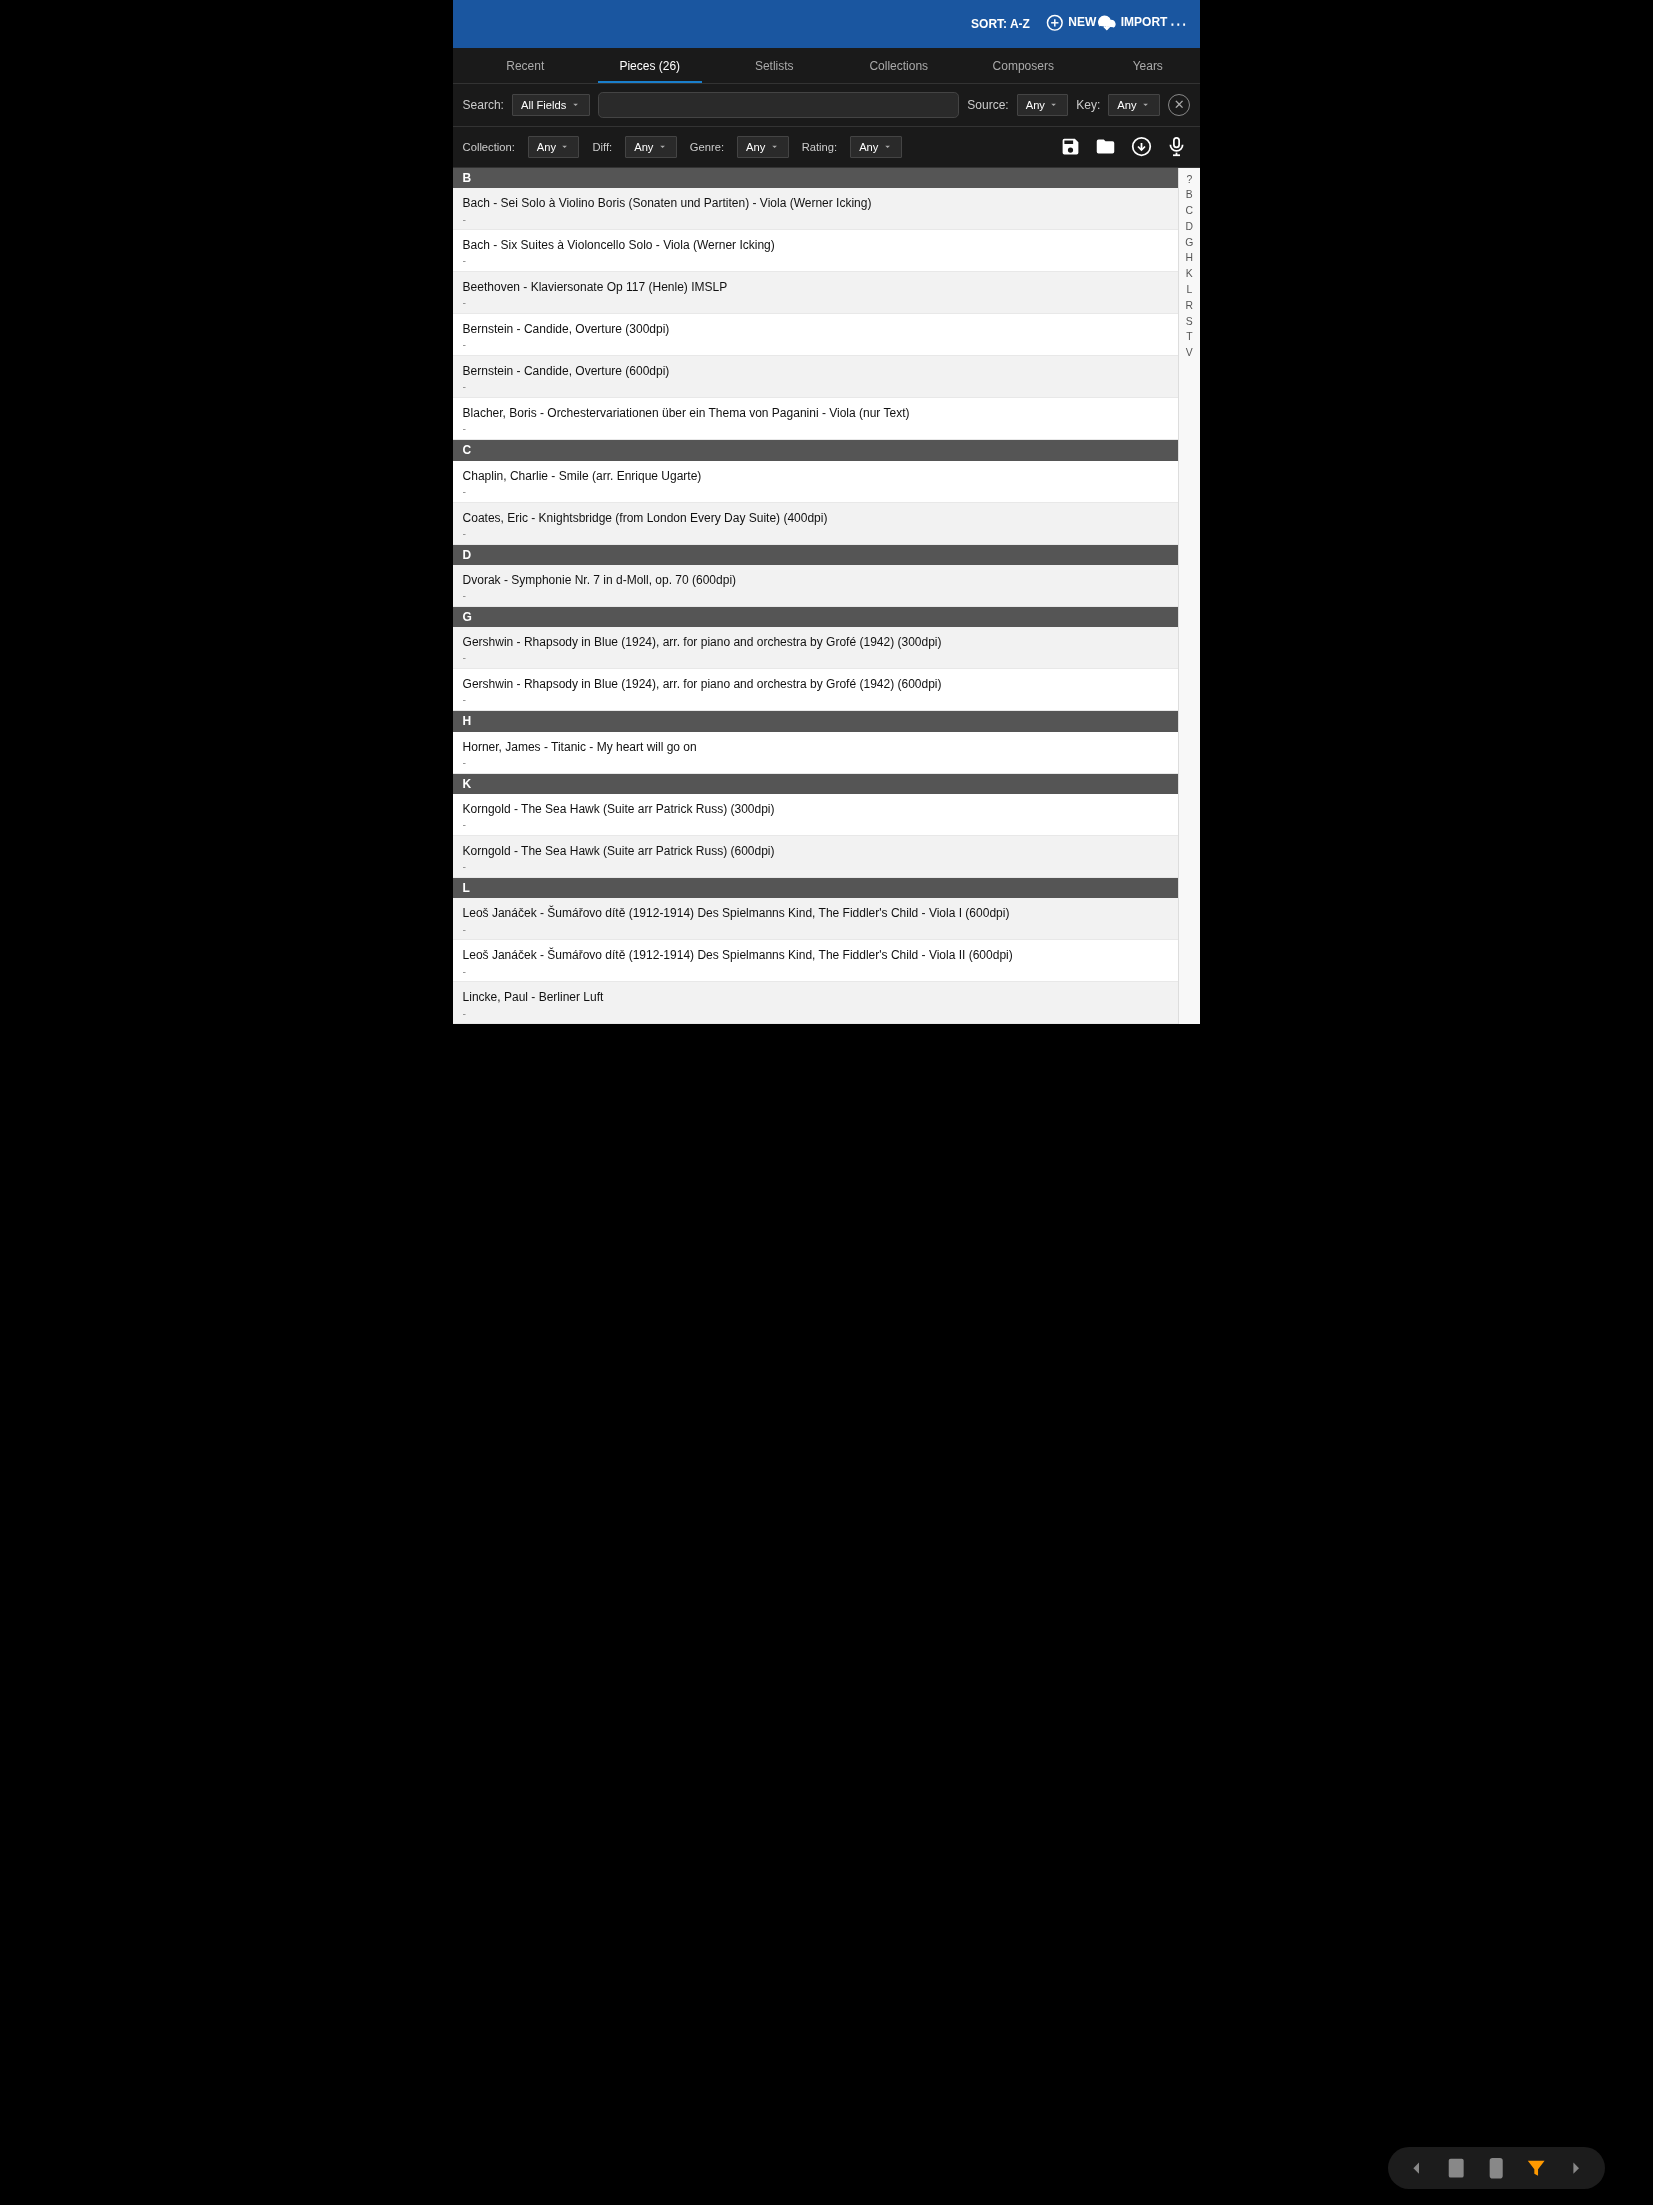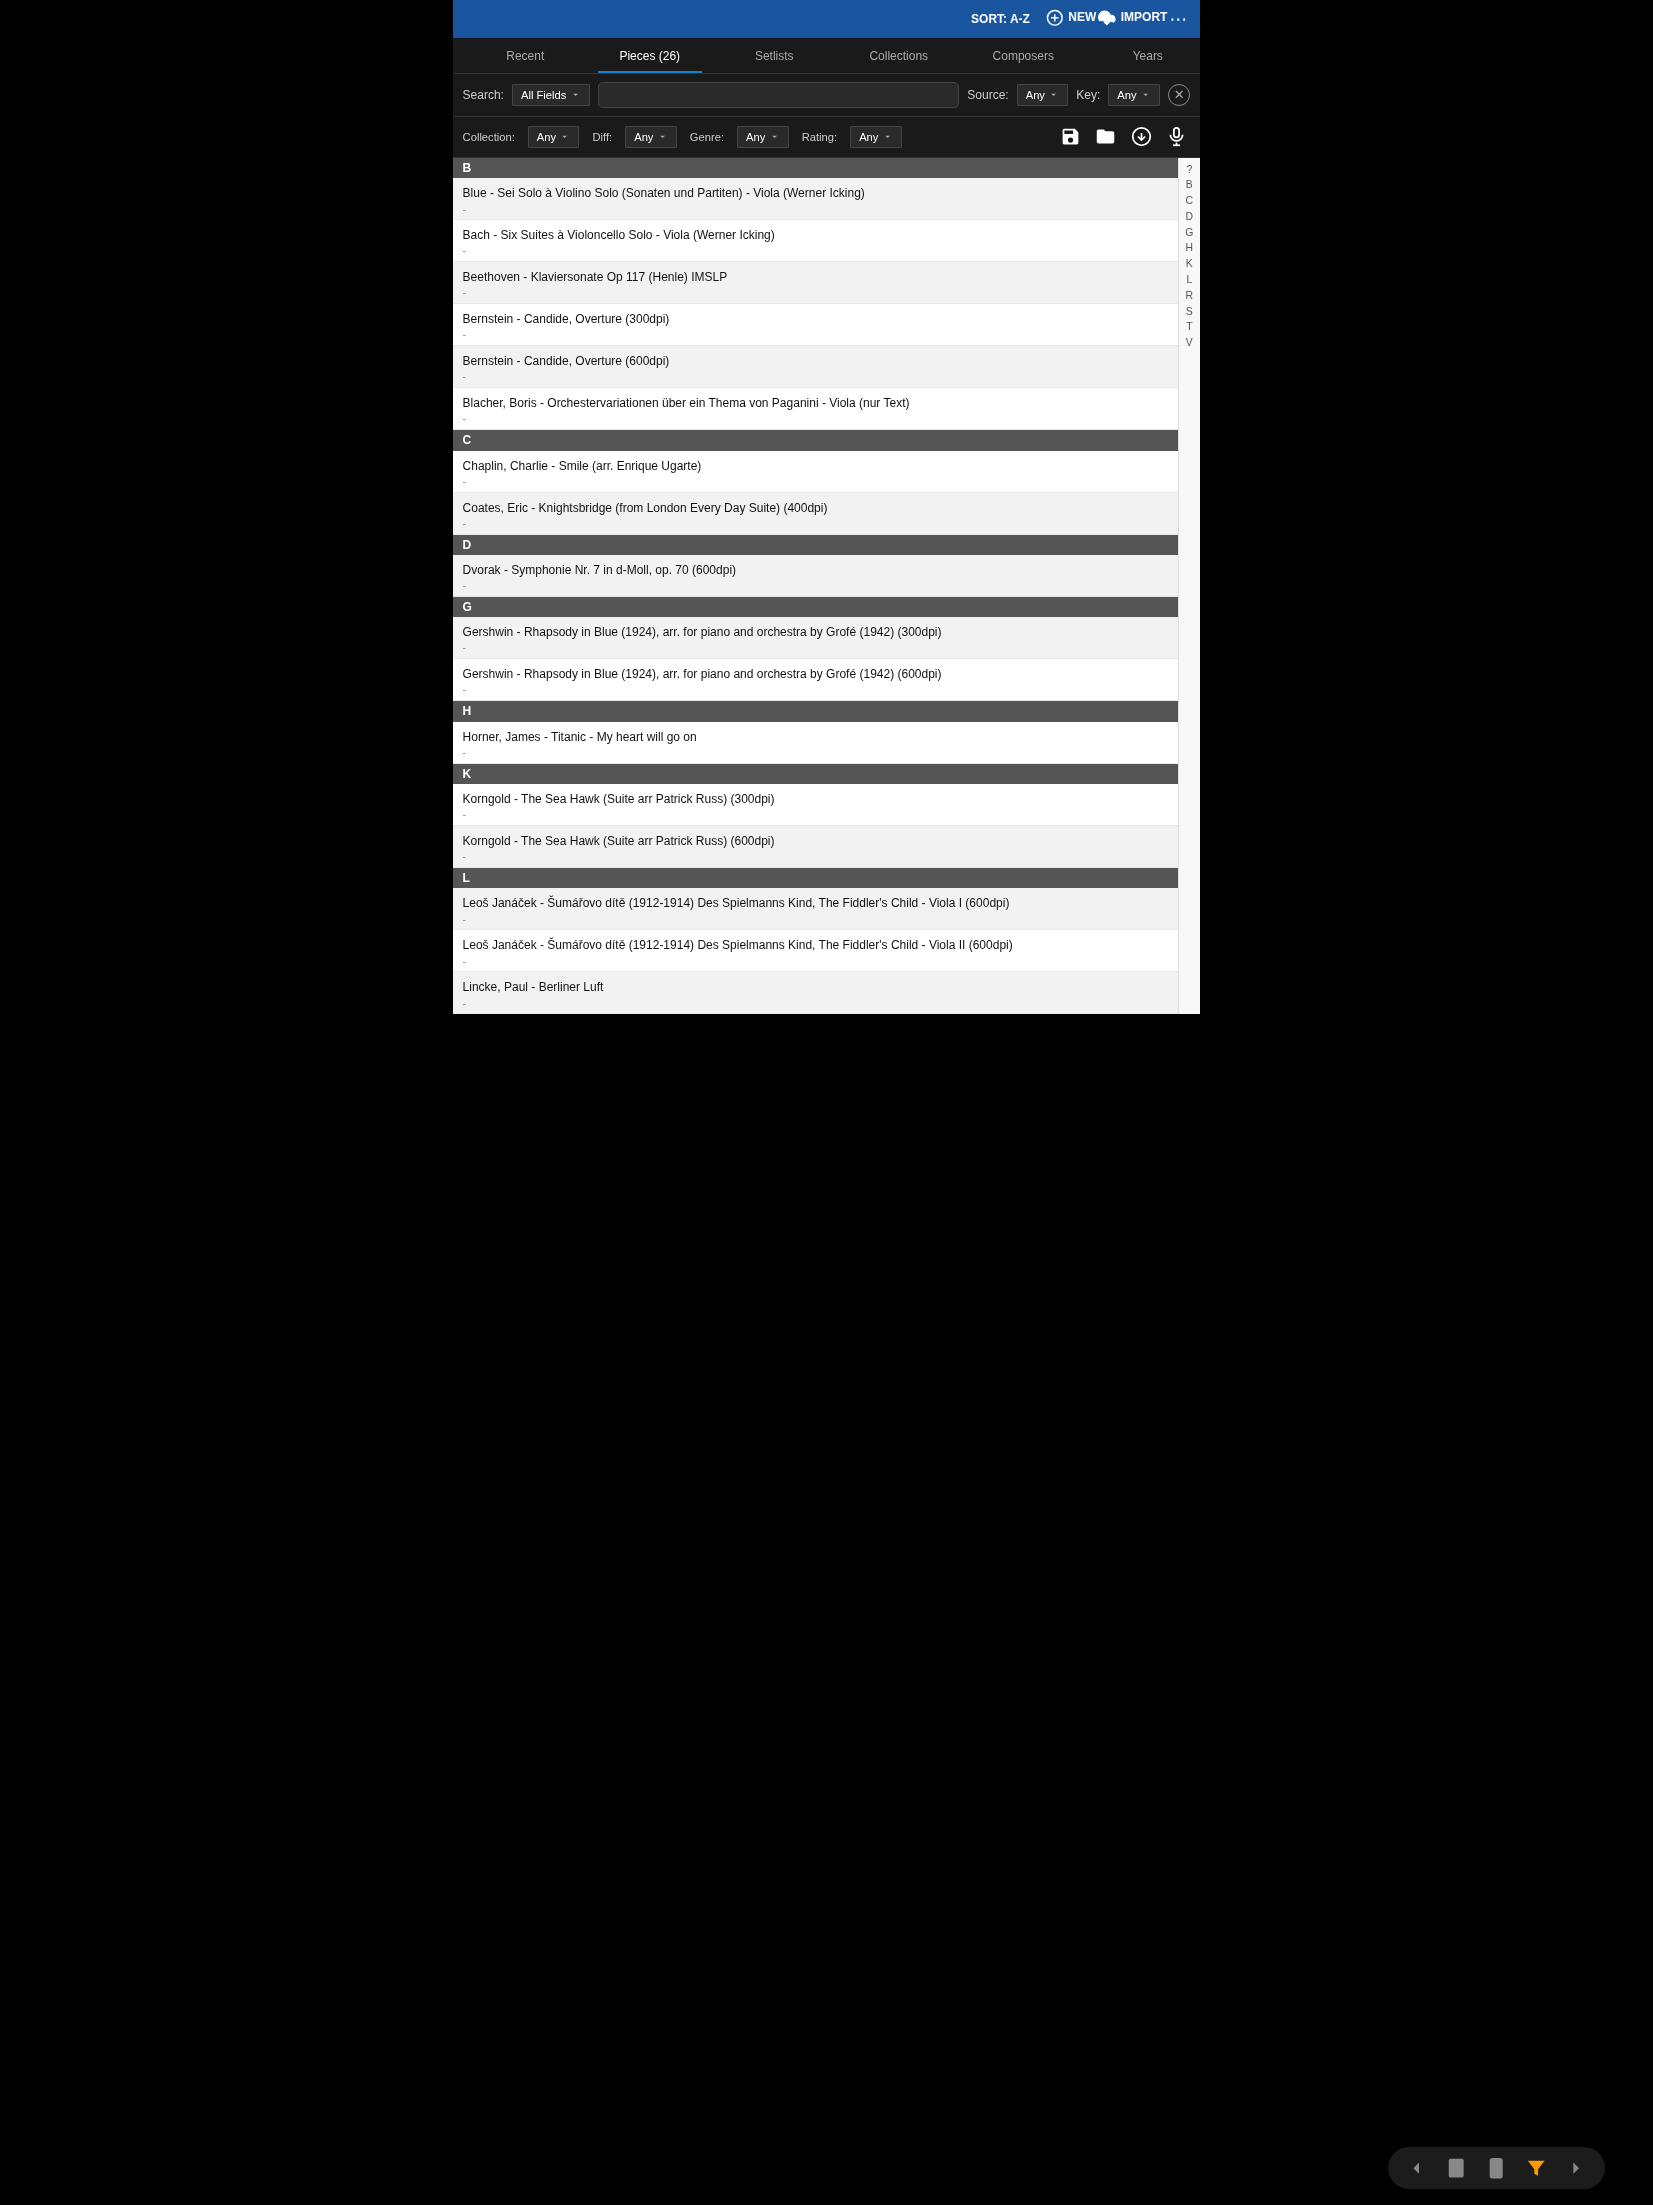--- a/index.html
+++ b/index.html
@@ -13,21 +13,21 @@
       font-size: 13px;
     }
 
     
     .top-bar {
       background: #1a56a0;
       display: flex;
       align-items: center;
       justify-content: flex-end;
       padding: 6.4px 13px;
-      height: 38px;
+      height: 48px;
       gap: 16px;
     }
     .top-bar-sort {
       display: flex;
       align-items: center;
       gap: 4.8px;
       font-size: 12px;
       font-weight: 600;
       color: #fff;
     }
@@ -362,21 +362,21 @@
         </svg>
     </button>
   </div>
 </div>
 
 <div class="main-content">
   <div class="list-area" id="piece-list">
 
   <div class="section-header">B</div>
       <div class="list-item">
-        <div class="list-item-title">Blue - Sei Solo à Violino Solo (Sonaten und Partiten) - Viola (Werner Icking)</div>
+        <div class="list-item-title">Bach - Sei Solo à Violino Boris (Sonaten und Partiten) - Viola (Werner Icking)</div>
         <div class="list-item-sub">-</div>
       </div>
       <div class="list-item">
         <div class="list-item-title">Bach - Six Suites à Violoncello Solo - Viola (Werner Icking)</div>
         <div class="list-item-sub">-</div>
       </div>
       <div class="list-item">
         <div class="list-item-title">Beethoven - Klaviersonate Op 117 (Henle) IMSLP</div>
         <div class="list-item-sub">-</div>
       </div>

